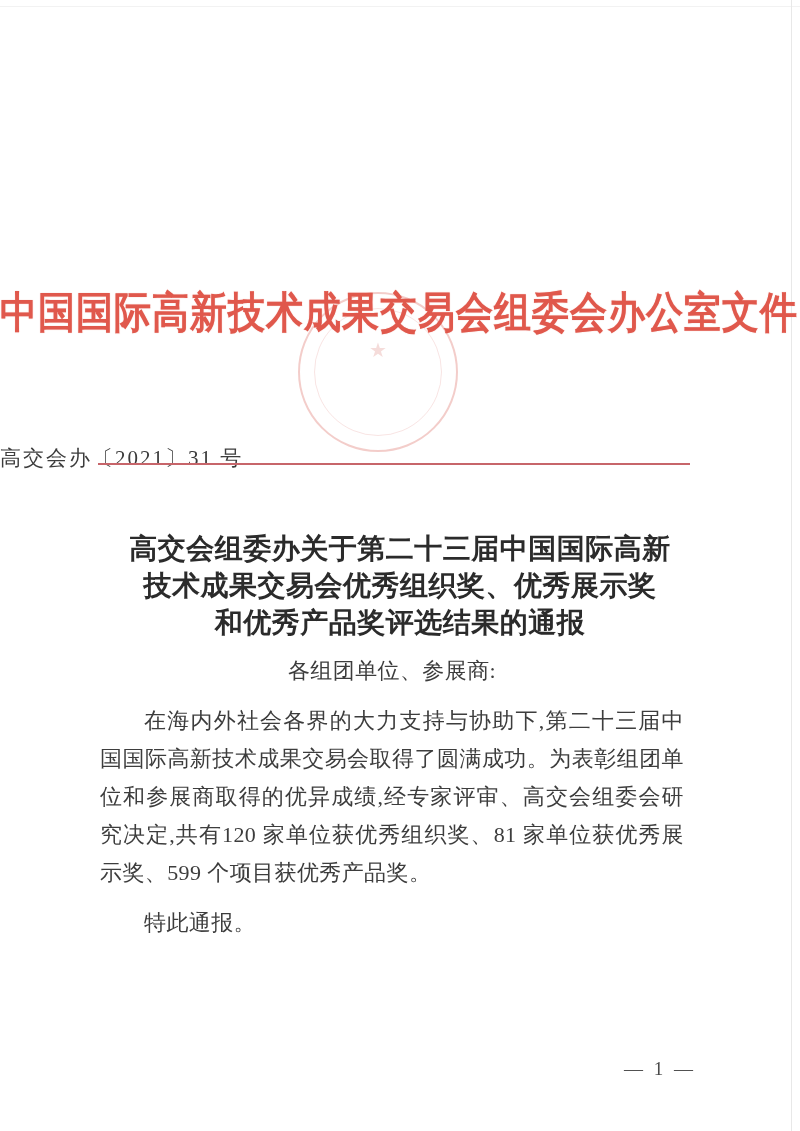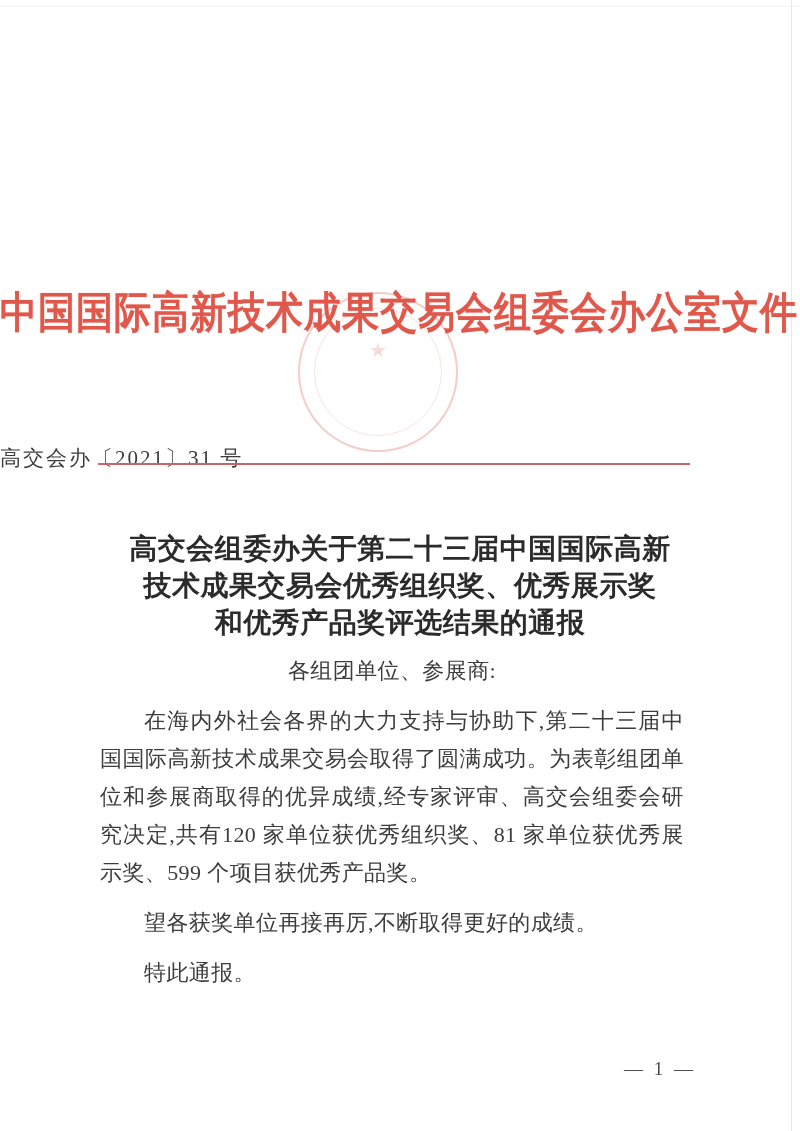--- a/index.html
+++ b/index.html
@@ -217,21 +217,20 @@
 
   <div class="doc-title">
     <span class="tline">高交会组委办关于第二十三届中国国际高新</span>
     <span class="tline">技术成果交易会优秀组织奖、优秀展示奖</span>
     <span class="tline">和优秀产品奖评选结果的通报</span>
   </div>
 
   <div class="body-block">
     <p class="salutation">各组团单位、参展商:</p>
     <p class="para">在海内外社会各界的大力支持与协助下,第二十三届中国国际高新技术成果交易会取得了圆满成功。为表彰组团单位和参展商取得的优异成绩,经专家评审、高交会组委会研究决定,共有120 家单位获优秀组织奖、81 家单位获优秀展示奖、599 个项目获优秀产品奖。</p>
-    <p class="para">望各获奖单位再接再厉,不断取得更好的成绩。</p>
     <p class="para">特此通报。</p>
   </div>
 
   <div class="page-footer">
     <span class="pf-inner">— 1 —</span>
   </div>
 
 </div>
 
 </body></html>

